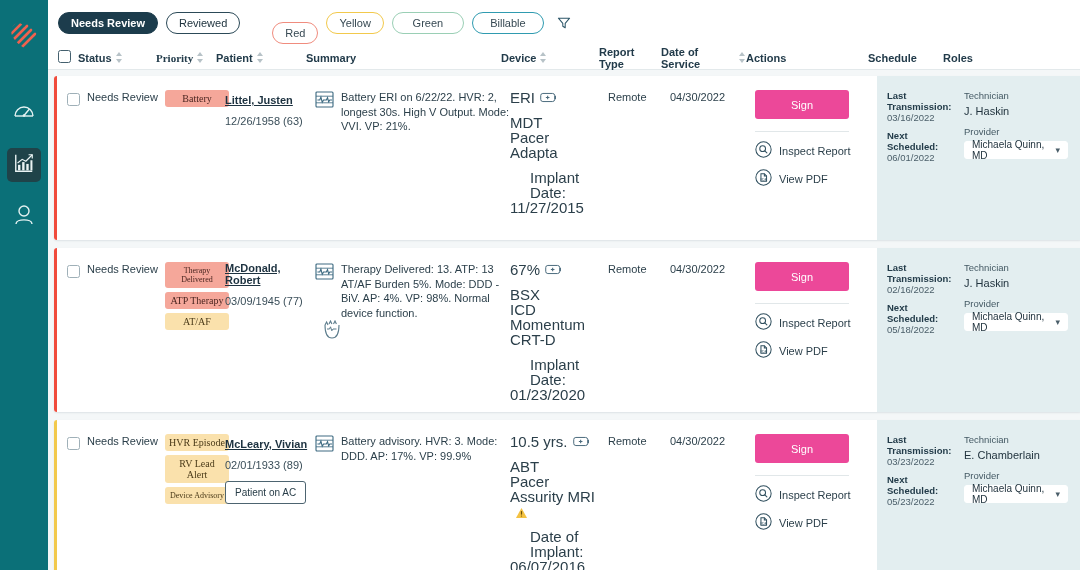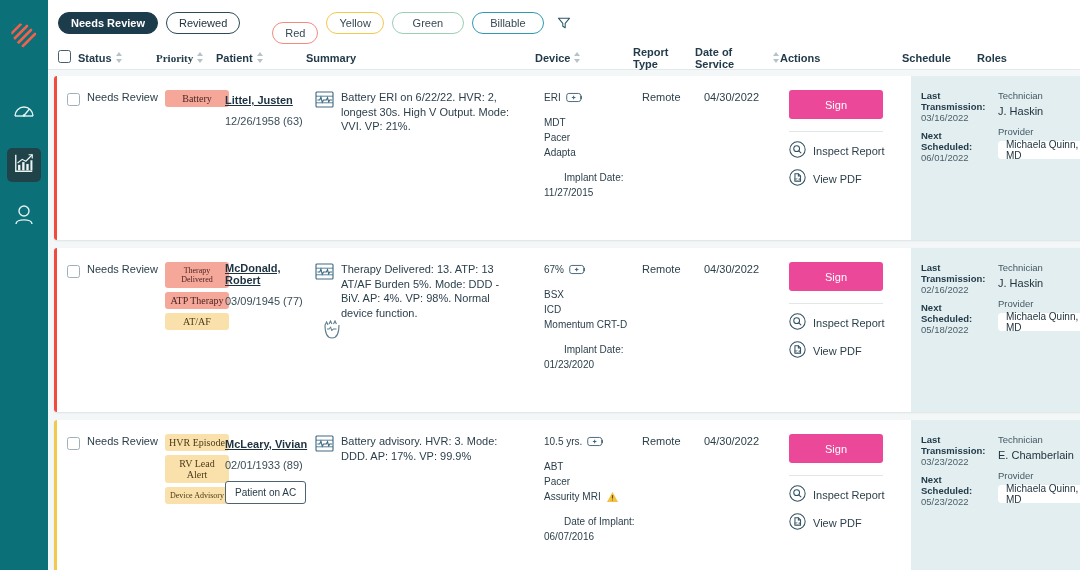--- a/index.html
+++ b/index.html
@@ -65,21 +65,21 @@
   }
   .sortarrows:before { top: 0; border-bottom: 4px solid #7D919B; }
   .sortarrows:after { bottom: 0; border-top: 4px solid #7D919B; }
 
   
   .c-check { width: 30px; padding-left: 10px; }
   .c-status { width: 78px; }
   .c-priority { width: 60px; font-family: Liberation Serif, serif; }
   .c-patient { width: 90px; }
   .c-summary { width: 195px; }
-  .c-device { width: 98px; margin-left: 34px; }
+  .c-device { width: 98px; }
   .c-report { width: 62px; }
   .c-date { width: 85px; }
   .c-actions { width: 122px; }
   .c-schedule { width: 75px; }
   .c-roles { flex: 1; }
 
   .chk {
     width: 13px; height: 13px; border: 1px solid #9FB0B8;
     border-radius: 2.5px; background: #fff; display: inline-block; cursor: pointer;
   }
@@ -120,21 +120,21 @@
     margin-top: 10px; border: 1px solid #4D6470; border-radius: 3px;
     background: #fff; font-size: 10px; color: #273C47;
     padding: 5px 9px; cursor: pointer;
     font-family: "Liberation Sans", sans-serif;
   }
 
   .summ { display: flex; gap: 7px; }
   .summtext { font-size: 11px; line-height: 14.5px; color: #2B3F4A; }
   .heart-glyph { margin-top: 62px; margin-left: 8px; }
 
-  .devline { font-size: 10px; line-height: 15px; color: #2B3F4A; }
+  .devline { font-size: 15px; line-height: 15px; color: #2B3F4A; }
   .devhead { display: flex; align-items: center; gap: 5px; }
   .blk { margin-top: 10px; }
   .bold { font-weight: normal; padding-left: 20px; }
 
   .sign-btn {
     width: 94px; height: 29px; background: #ec4899; color: #fff;
     border: none; border-radius: 3px; font-size: 11px; cursor: pointer;
     font-family: "Liberation Sans", sans-serif;
     display: flex; align-items: center; justify-content: center;
   }

